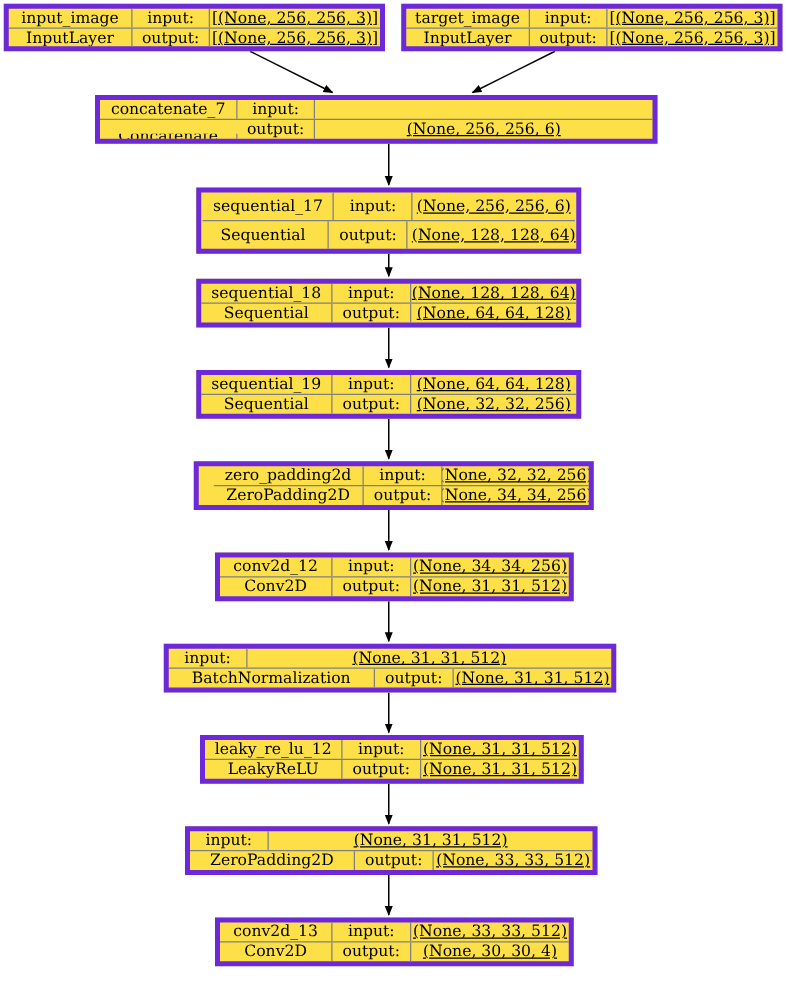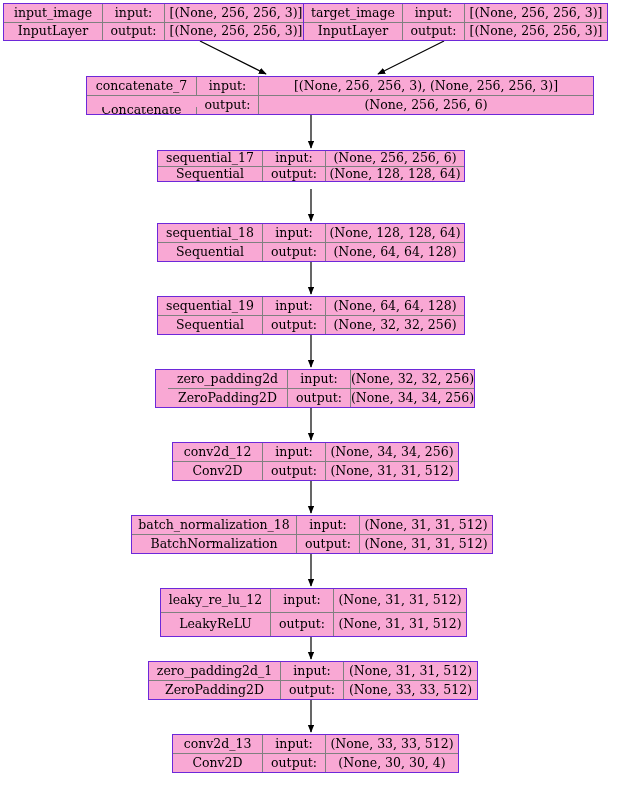--- a/index.html
+++ b/index.html
@@ -11,22 +11,22 @@
     position: relative;
     width: 629px;
     height: 787px;
     background: #ffffff;
     overflow: hidden;
     font-family: "DejaVu Serif", serif;
   }
   .node {
     position: absolute;
     box-sizing: border-box;
-    border: 1px solid #6d28d9;
-    background: #f9a8d4;
+    border: 4px solid #6d28d9;
+    background: #fde047;
     display: flex;
     flex-direction: column;
   }
   .node-row {
     display: flex;
     flex-direction: row;
     flex: 1 1 50%;
     min-height: 0;
   }
   .node-row.top {
@@ -45,20 +45,21 @@
     padding: 0 3px;
   }
   .cell.c-name {
     border-right: 1px solid #808080;
   }
   .cell.c-label {
     border-right: 1px solid #808080;
   }
   .cell.c-shape {
     flex: 1 1 auto;
+    text-decoration: underline;
   }
   svg.edges {
     position: absolute;
     left: 0;
     top: 0;
     width: 629px;
     height: 787px;
     pointer-events: none;
   }
 </style>
@@ -92,45 +93,44 @@
           <div class="cell c-name" style="width: 99px; flex: 0 0 99px;">input_image</div>
           <div class="cell c-label" style="width: 62px; flex: 0 0 62px;">input:</div>
           <div class="cell c-shape">[(None, 256, 256, 3)]</div>
         </div>
         <div class="node-row">
           <div class="cell c-name" style="width: 99px; flex: 0 0 99px;">InputLayer</div>
           <div class="cell c-label" style="width: 62px; flex: 0 0 62px;">output:</div>
           <div class="cell c-shape">[(None, 256, 256, 3)]</div>
         </div>
       </div>
-      <div class="node" style="left: 303px; top: 3px; width: 305px; height: 38px;">
+      <div class="node" style="left: 321px; top: 3px; width: 305px; height: 38px;">
         <div class="node-row top">
           <div class="cell c-name" style="width: 99px; flex: 0 0 99px;">target_image</div>
           <div class="cell c-label" style="width: 62px; flex: 0 0 62px;">input:</div>
           <div class="cell c-shape">[(None, 256, 256, 3)]</div>
         </div>
         <div class="node-row">
           <div class="cell c-name" style="width: 99px; flex: 0 0 99px;">InputLayer</div>
           <div class="cell c-label" style="width: 62px; flex: 0 0 62px;">output:</div>
           <div class="cell c-shape">[(None, 256, 256, 3)]</div>
         </div>
       </div>
-      <div class="node" style="left: 86px; top: 76px; width: 508px; height: 39px;">
+      <div class="node" style="left: 76px; top: 76px; width: 450px; height: 39px;">
         <div class="node-row top">
           <div class="cell c-name" style="width: 110px; flex: 0 0 110px;">concatenate_7</div>
           <div class="cell c-label" style="width: 62px; flex: 0 0 62px;">input:</div>
-          <div class="cell c-shape">[(None, 256, 256, 3), (None, 256, 256, 3)]</div>
         </div>
         <div class="node-row">
           <div class="cell c-name" style="width: 110px; flex: 0 0 110px; margin-top: 11px;">Concatenate</div>
           <div class="cell c-label" style="width: 62px; flex: 0 0 62px;">output:</div>
           <div class="cell c-shape">(None, 256, 256, 6)</div>
         </div>
       </div>
-      <div class="node" style="left: 157px; top: 150px; width: 308px; height: 32px;">
+      <div class="node" style="left: 157px; top: 150px; width: 308px; height: 53px; align-items: center;">
         <div class="node-row top">
           <div class="cell c-name" style="width: 105px; flex: 0 0 105px;">sequential_17</div>
           <div class="cell c-label" style="width: 63px; flex: 0 0 63px;">input:</div>
           <div class="cell c-shape">(None, 256, 256, 6)</div>
         </div>
         <div class="node-row">
           <div class="cell c-name" style="width: 105px; flex: 0 0 105px;">Sequential</div>
           <div class="cell c-label" style="width: 63px; flex: 0 0 63px;">output:</div>
           <div class="cell c-shape">(None, 128, 128, 64)</div>
         </div>
@@ -178,45 +178,43 @@
           <div class="cell c-shape">(None, 34, 34, 256)</div>
         </div>
         <div class="node-row">
           <div class="cell c-name" style="width: 90px; flex: 0 0 90px;">Conv2D</div>
           <div class="cell c-label" style="width: 63px; flex: 0 0 63px;">output:</div>
           <div class="cell c-shape">(None, 31, 31, 512)</div>
         </div>
       </div>
       <div class="node" style="left: 131px; top: 515px; width: 362px; height: 39px;">
         <div class="node-row top">
-          <div class="cell c-name" style="width: 165px; flex: 0 0 165px;">batch_normalization_18</div>
           <div class="cell c-label" style="width: 63px; flex: 0 0 63px;">input:</div>
           <div class="cell c-shape">(None, 31, 31, 512)</div>
         </div>
         <div class="node-row">
           <div class="cell c-name" style="width: 165px; flex: 0 0 165px;">BatchNormalization</div>
           <div class="cell c-label" style="width: 63px; flex: 0 0 63px;">output:</div>
           <div class="cell c-shape">(None, 31, 31, 512)</div>
         </div>
       </div>
-      <div class="node" style="left: 160px; top: 588px; width: 307px; height: 49px;">
+      <div class="node" style="left: 160px; top: 588px; width: 307px; height: 39px;">
         <div class="node-row top">
           <div class="cell c-name" style="width: 110px; flex: 0 0 110px;">leaky_re_lu_12</div>
           <div class="cell c-label" style="width: 63px; flex: 0 0 63px;">input:</div>
           <div class="cell c-shape">(None, 31, 31, 512)</div>
         </div>
         <div class="node-row">
           <div class="cell c-name" style="width: 110px; flex: 0 0 110px;">LeakyReLU</div>
           <div class="cell c-label" style="width: 63px; flex: 0 0 63px;">output:</div>
           <div class="cell c-shape">(None, 31, 31, 512)</div>
         </div>
       </div>
       <div class="node" style="left: 148px; top: 661px; width: 330px; height: 39px;">
         <div class="node-row top">
-          <div class="cell c-name" style="width: 132px; flex: 0 0 132px;">zero_padding2d_1</div>
           <div class="cell c-label" style="width: 63px; flex: 0 0 63px;">input:</div>
           <div class="cell c-shape">(None, 31, 31, 512)</div>
         </div>
         <div class="node-row">
           <div class="cell c-name" style="width: 132px; flex: 0 0 132px;">ZeroPadding2D</div>
           <div class="cell c-label" style="width: 63px; flex: 0 0 63px;">output:</div>
           <div class="cell c-shape">(None, 33, 33, 512)</div>
         </div>
       </div>
       <div class="node" style="left: 172px; top: 734px; width: 287px; height: 39px;">

